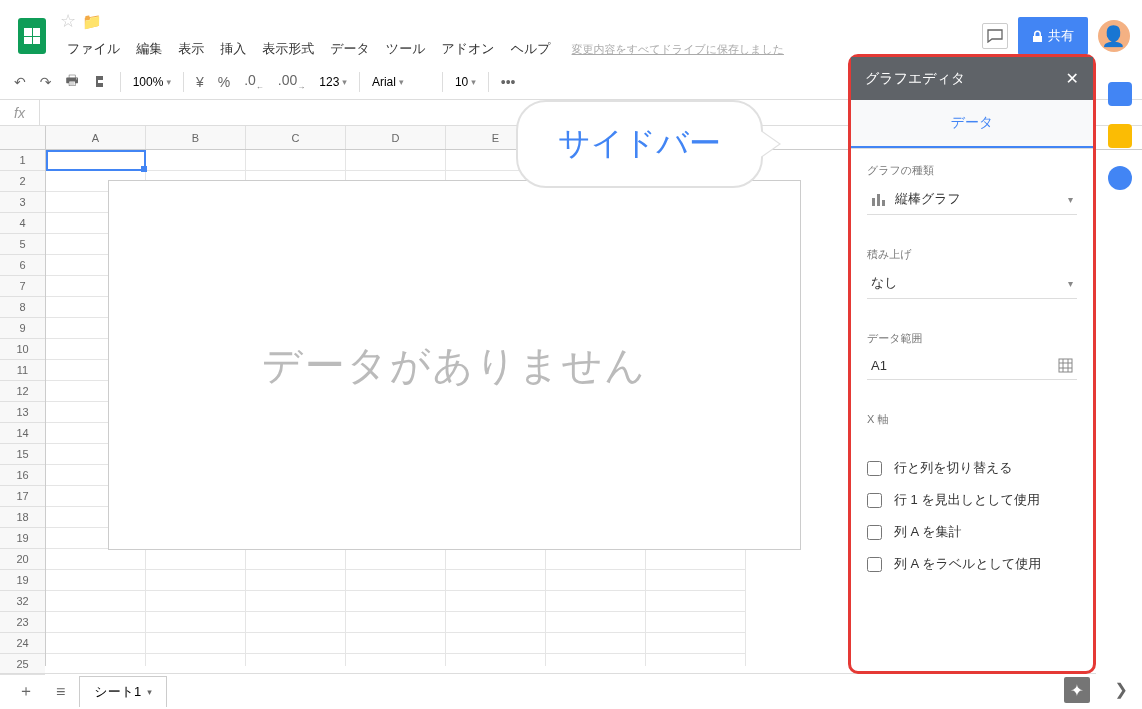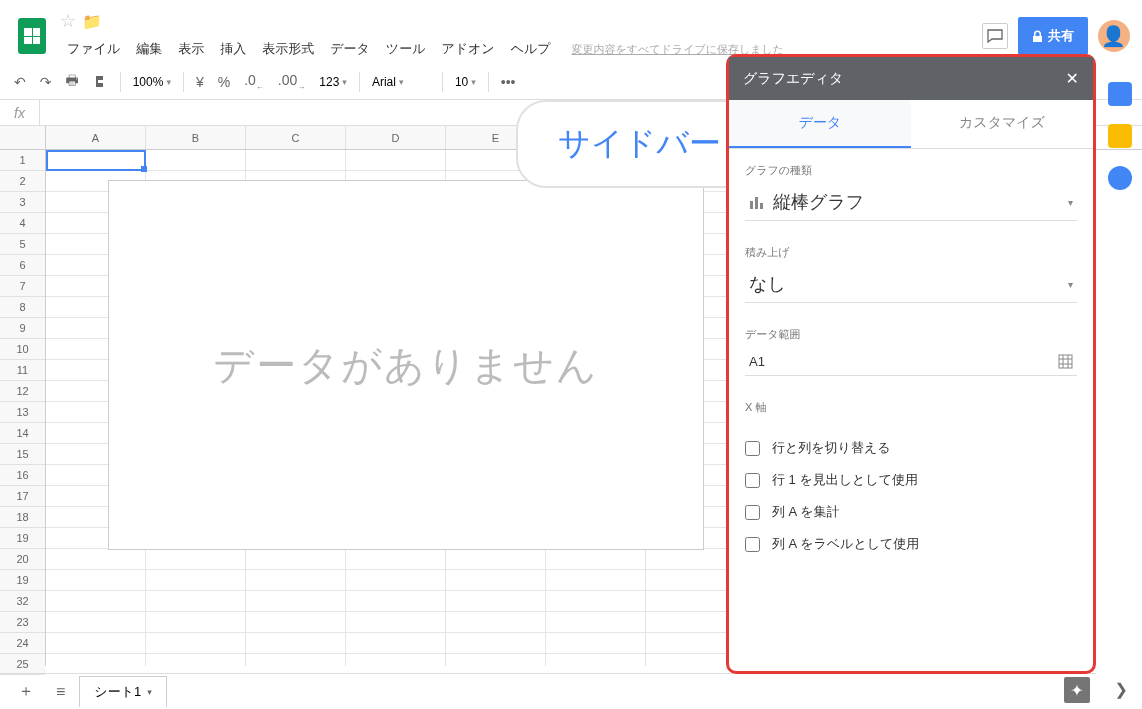--- a/index.html
+++ b/index.html
@@ -14,21 +14,21 @@
 .title-area { display:flex; flex-direction:column; margin-left:8px; flex:1;}
 .title-row { display:flex; align-items:center; gap:6px;}
 .doc-title { font-size:18px; color:#777; }
 .star-icon { color:#ccc; font-size:18px; }
 .folder-icon { color:#888; font-size:16px; }
 .menubar { display:flex; gap:2px; margin-top:4px; align-items:center;}
 .menu-item { padding:4px 7px; font-size:13px; color:#333; cursor:pointer;}
 .save-msg { font-size:11px; color:#aaa; margin-left:12px; text-decoration:underline;}
 .header-right { display:flex; align-items:center; gap:10px;}
 .comments-icon { width:26px; height:26px; border:1px solid #ccc; border-radius:2px; display:flex;align-items:center;justify-content:center;color:#666;}
-.share-btn { background:#4285f4; color:#fff; border:none; padding:10px 14px; border-radius:2px; font-size:13px; display:flex;align-items:center;gap:5px;font-weight:bold;}
+.share-btn { background:#4285f4; color:#fff; border:none; padding:10px 14px; border-radius:2px; font-size:13px; display:flex;align-items:center;gap:5px;}
 .avatar { width:32px; height:32px; border-radius:50%; background:#f4b183; overflow:hidden;display:flex;align-items:center;justify-content:center;font-size:20px;}
 
 
 .toolbar { display:flex; align-items:center; padding:4px 8px; border-bottom:1px solid #ddd; gap:2px; height:36px;}
 .tb-btn { padding:4px 6px; color:#666; cursor:pointer; font-size:14px; border-radius:2px;}
 .tb-sep { width:1px; height:20px; background:#ddd; margin:0 4px;}
 .tb-sel { padding:3px 6px; color:#000000; font-size:12px; display:flex;align-items:center;gap:3px;}
 .tb-sel::after { content:"▾"; font-size:9px; color:#888;}
 
 
@@ -43,38 +43,38 @@
 .row-h { height:21px; border-bottom:1px solid #e0e0e0; font-size:11px; color:#666; text-align:center; line-height:21px; background:#f8f8f8;}
 .col-headers { display:flex; height:24px; border-bottom:1px solid #ccc;}
 .col-h { width:100px; border-right:1px solid #e0e0e0; font-size:11px; color:#666; text-align:center; line-height:24px; background:#f8f8f8;}
 .cells { position:relative;}
 .cell-row { display:flex; height:21px;}
 .cell { width:100px; border-right:1px solid #e5e5e5; border-bottom:1px solid #e5e5e5;}
 .cell.selected { border:2px solid #4285f4; position:relative;}
 .cell.selected::after { content:""; position:absolute; right:-3px; bottom:-3px; width:6px; height:6px; background:#4285f4;}
 
 
-.chart-box { position:absolute; left:108px; top:180px; width:596px; height:370px; background:#fff; border:1px solid #ccc; display:flex; align-items:center; justify-content:center;}
+.chart-box { position:absolute; left:108px; top:180px; width:693px; height:370px; background:#fff; border:1px solid #ccc; display:flex; align-items:center; justify-content:center;}
 .chart-empty { font-size:40px; color:#bbb; letter-spacing:2px;}
 
 
 .callout { position:absolute; left:516px; top:100px; background:#fff; border:2px solid #e0e0e0; border-radius:30px; padding:20px 40px; font-size:32px; color:#4285f4; z-index:5;}
 .callout::after { content:""; position:absolute; right:-18px; top:50%; transform:translateY(-50%); border-left:20px solid #fff; border-top:14px solid transparent; border-bottom:14px solid transparent; filter:drop-shadow(2px 0 0 #e0e0e0);}
 
 
-.sidebar { position:absolute; right:46px; top:54px; width:370px; height:620px; border:3px solid #e53935; border-radius:10px; background:#fff; z-index:10;}
+.sidebar { position:absolute; right:46px; top:54px; width:248px; height:620px; border:3px solid #e53935; border-radius:10px; background:#fff; z-index:10;}
 .sidebar-header { background:#5f6368; color:#fff; padding:12px 14px; display:flex; justify-content:space-between; align-items:center; font-size:14px;}
 .sidebar-close { color:#fff; cursor:pointer; font-size:16px;}
 .sidebar-tabs { display:flex; border-bottom:1px solid #ddd;}
 .sb-tab { flex:1; text-align:center; padding:14px 0; font-size:14px; color:#888; cursor:pointer;}
 .sb-tab.active { color:#4285f4; border-bottom:2px solid #4285f4; background:#f8f9fa;}
 .sidebar-body { padding:14px 16px; overflow-y:auto; height:520px;}
-.sb-section { margin-bottom:24px;}
+.sb-section { margin-bottom:32px;}
 .sb-label { font-size:11px; color:#777; margin-bottom:6px;}
-.sb-select { display:flex; align-items:center; justify-content:space-between; padding:6px 4px; border-bottom:1px solid #ddd; font-size:18px; color:#333; cursor:pointer;}
+.sb-select { display:flex; align-items:center; justify-content:space-between; padding:6px 4px; border-bottom:1px solid #ddd; font-size:13px; color:#333; cursor:pointer;}
 .sb-select::after { content:"▾"; font-size:10px; color:#888;}
 .sb-select .chart-type-icon { margin-right:8px; color:#666;}
 .sb-input-row { display:flex; align-items:center; justify-content:space-between; padding:6px 4px; border-bottom:1px solid #ddd; font-size:13px; color:#333;}
 .grid-icon { color:#888; cursor:pointer;}
 .sb-dashed { border:1px dashed #ccc; border-radius:18px; padding:10px 14px; display:flex; align-items:center; justify-content:space-between; color:#888; font-size:13px;}
 .sb-check { display:flex; align-items:center; gap:12px; margin-bottom:14px; font-size:13px; color:#333;}
 .sb-check input { width:15px; height:15px;}
 
 
 .right-rail { position:absolute; right:4px; top:82px; width:36px; display:flex; flex-direction:column; gap:18px; align-items:center;}
@@ -450,21 +450,20 @@
   <span>サイドバー</span>
 </div>
 
 <div class="sidebar">
   <div class="sidebar-header">
     <span>グラフエディタ</span>
     <span class="sidebar-close">✕</span>
   </div>
   <div class="sidebar-tabs">
     <div class="sb-tab active">データ</div>
-    <div class="sb-tab">カスタマイズ</div>
   </div>
   <div class="sidebar-body">
     <div class="sb-section">
       <div class="sb-label">グラフの種類</div>
       <div class="sb-select">
         <span style="display:flex;align-items:center;">
           <span class="chart-type-icon">
             <svg width="16" height="14" viewBox="0 0 16 14">
                 <rect x="1" y="6" width="3" height="8" fill="#888"></rect>
                 <rect x="6" y="2" width="3" height="12" fill="#888"></rect>

